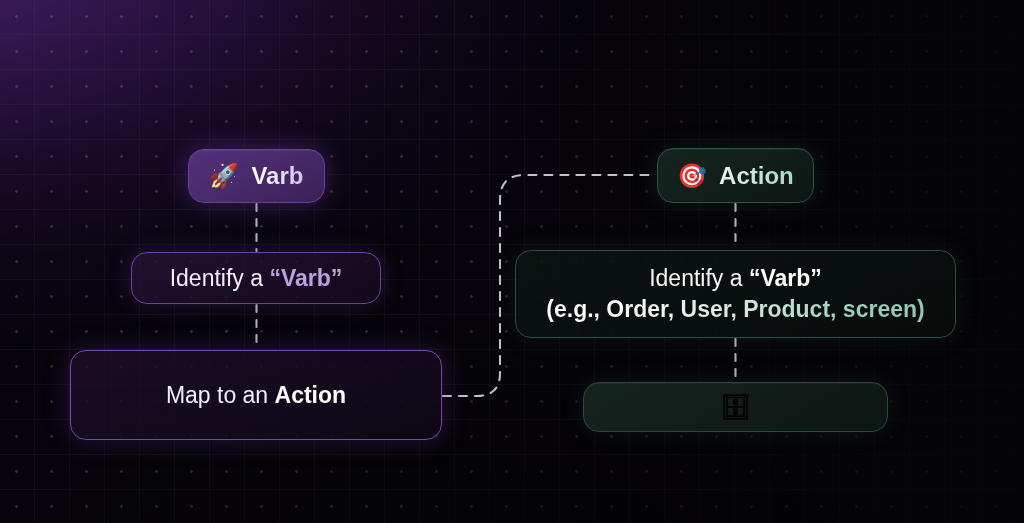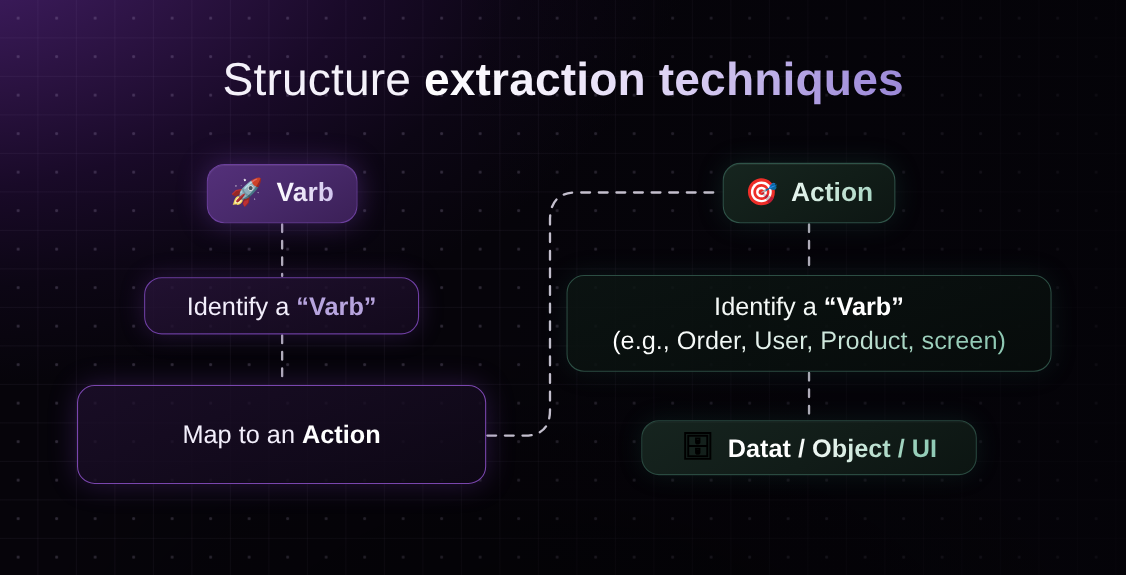--- a/index.html
+++ b/index.html
@@ -174,21 +174,21 @@
     border: 1.5px solid #2c4e43;
     box-shadow: 0 0 24px rgba(40,110,88,0.17);
     flex-direction: column;
     font-size: 23px;
     line-height: 31px;
     color: #f4f8f6;
   }
   .n-noun .line1 { font-weight: 400; }
   .n-noun .line1 .accent { font-weight: 700; color: #ffffff; }
   .n-noun .line2 {
-    font-weight: 400;
+    font-weight: 700;
     background: linear-gradient(90deg, #ffffff 0%, #f4f9f7 26%, #cfe7dc 55%, #9ed1bd 80%, #8ec8b3 100%);
     -webkit-background-clip: text; background-clip: text;
     color: transparent; text-align: right; -webkit-text-fill-color: transparent;
   }
 
   .n-data {
     left: 583px; top: 382px; width: 305px; height: 50px;
     background: linear-gradient(150deg, #16241f 0%, #111c18 55%, #0c1512 100%);
     border: 1.2px solid #2a4a40;
     box-shadow: 0 0 22px rgba(40,110,88,0.18), inset 0 1px 0 rgba(255,255,255,0.04);
@@ -203,21 +203,20 @@
 </head>
 <body>
 
 <div id="stage">
 
   <div class="bg-base"></div>
   <div class="bg-grid"></div>
   <div class="bg-dots"></div>
   <div class="bg-vignette"></div>
 
-  <div class="title"><span class="t-light">Structure </span><span class="t-bold">extraction techniques</span></div>
 
   <svg class="conn-svg" viewBox="0 0 1024 523">
     <g stroke="#d8d4e2" stroke-width="2.1" fill="none" stroke-linecap="round" stroke-dasharray="7 8" opacity="0.82">
       <path d="M256.5 204 L256.5 251"></path>
       <path d="M256.5 305 L256.5 349"></path>
       <path d="M735.5 204 L735.5 249"></path>
       <path d="M735.5 339 L735.5 381"></path>
     </g>
     <g stroke="#dedae8" stroke-width="2.1" fill="none" stroke-linecap="round" stroke-dasharray="8 8" opacity="0.88">
       <path d="M443 396 L477 396 Q500 396 500 373 L500 200 Q500 175 524 175 L655 175"></path>
@@ -247,17 +246,16 @@
   </div>
 
   <div class="node n-noun">
     <span class="line1"><span>Identify a </span><span class="accent">“Varb”</span></span>
     <span class="line2">(e.g., Order, User, Product, screen)</span>
   </div>
 
   <div class="node n-data">
     <span class="node-inner">
       <span class="node-icon">🗄</span>
-      <span class="node-text">Datat / Object / UI</span>
     </span>
   </div>
 
 </div>
 
 </body></html>

